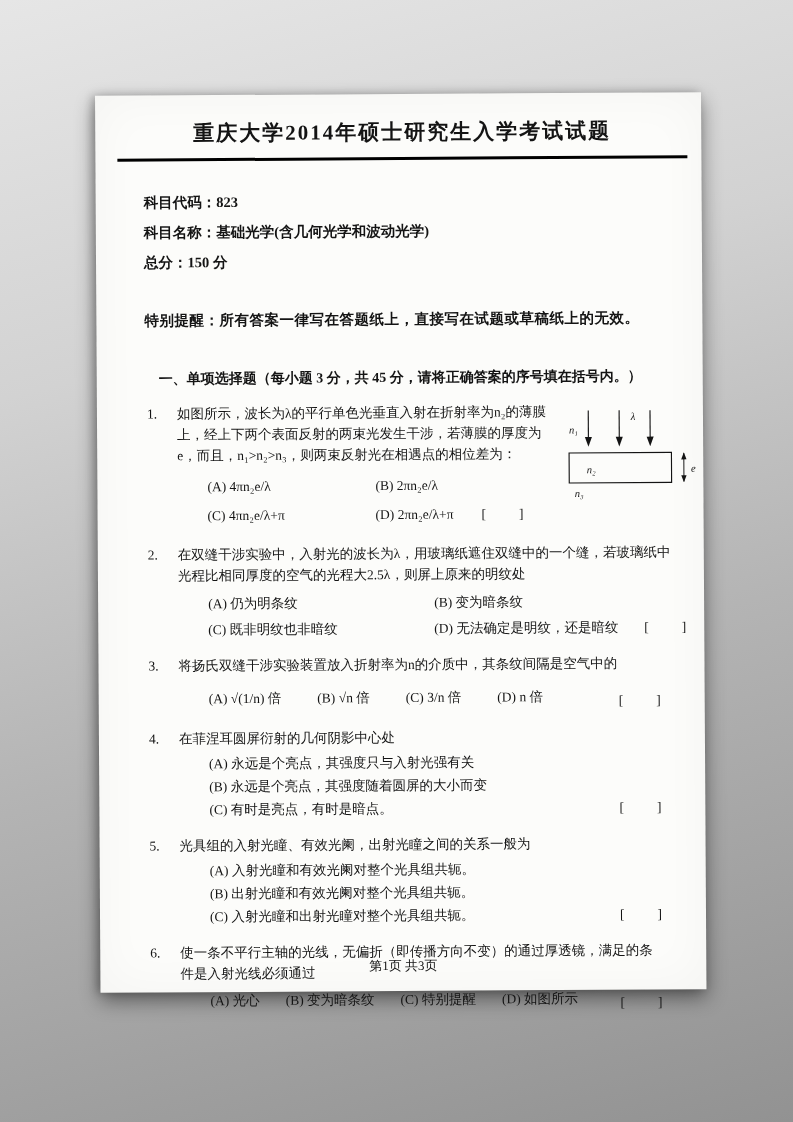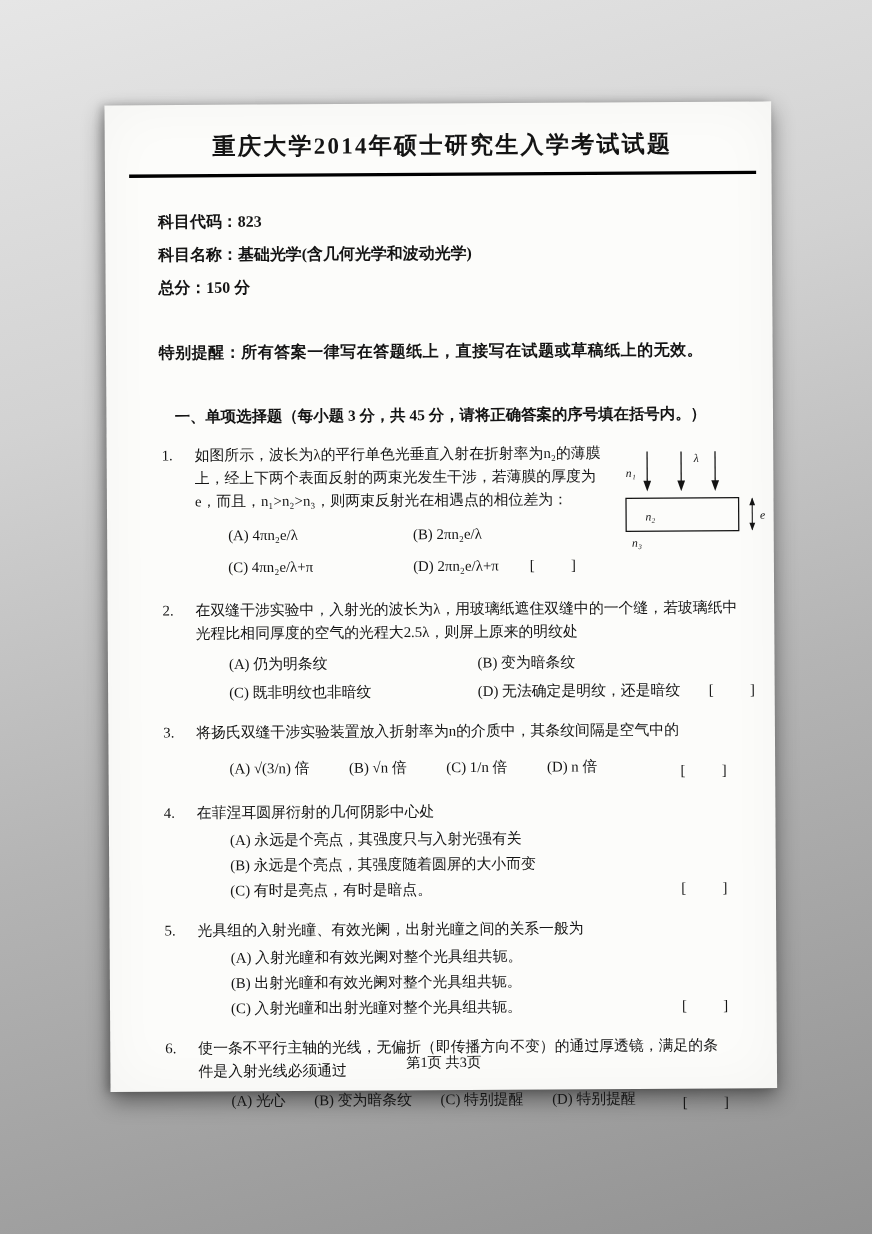--- a/index.html
+++ b/index.html
@@ -123,23 +123,23 @@
         </div>
       </div>
 
       <div class="q">
         <div class="qrow">
           <span class="qnum">3.</span>
           <div class="qbody">
             <span>将扬氏双缝干涉实验装置放入折射率为n的介质中，其条纹间隔是空气中的</span>
             <span class="bracket">[　　]</span>
             <div class="opt-row">
-              <span>(A)  √(3/n) 倍</span>
+              <span>(A)  √(1/n) 倍</span>
               <span>(B)  √n 倍</span>
-              <span>(C)  1/n 倍</span>
+              <span>(C)  3/n 倍</span>
               <span>(D)  n 倍</span>
             </div>
           </div>
         </div>
       </div>
 
       <div class="q">
         <div class="qrow">
           <span class="qnum">4.</span>
           <div class="qbody">
@@ -172,21 +172,21 @@
       <div class="q">
         <div class="qrow">
           <span class="qnum">6.</span>
           <div class="qbody">
             <span>使一条不平行主轴的光线，无偏折（即传播方向不变）的通过厚透镜，满足的条件是入射光线必须通过</span>
             <span class="bracket">[　　]</span>
             <div class="opt-row tight">
               <span>(A) 光心</span>
               <span>(B) 变为暗条纹</span>
               <span>(C) 特别提醒</span>
-              <span>(D) 特别提醒</span>
+              <span>(D) 如图所示</span>
             </div>
           </div>
         </div>
       </div>
 
     </div>
   </div>
 
   <div class="footer">第1页  共3页</div>
 </div>

